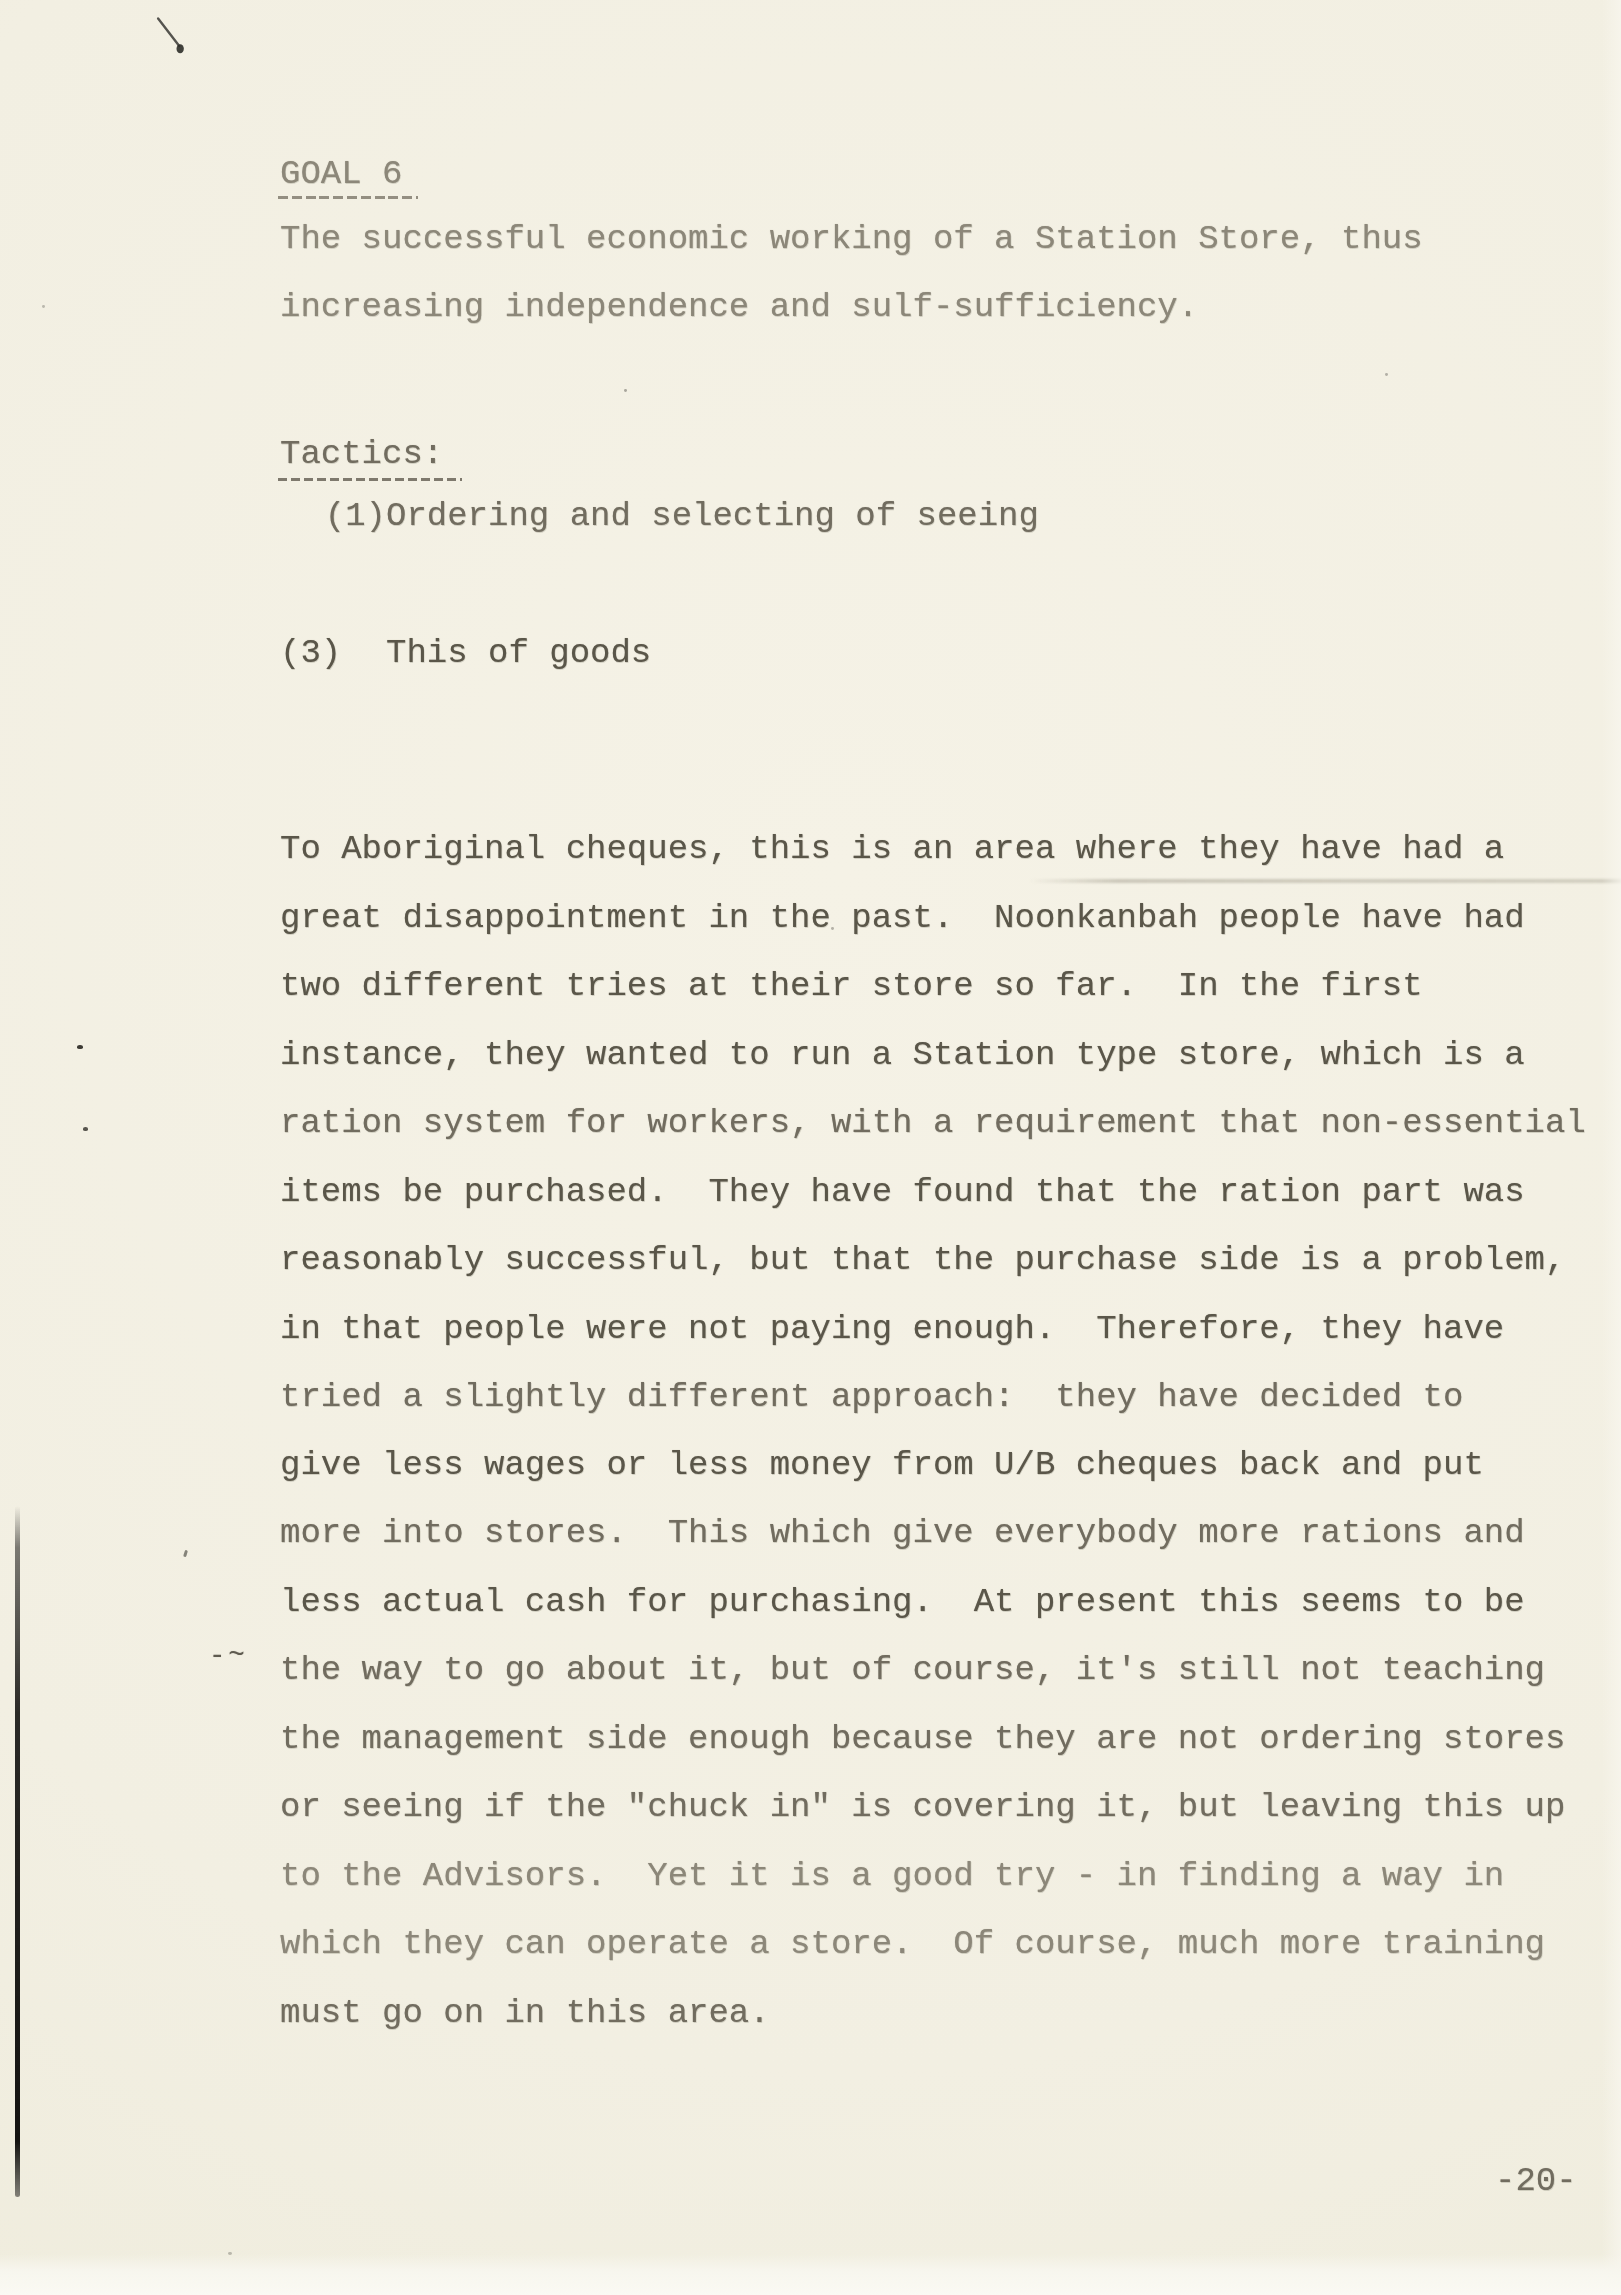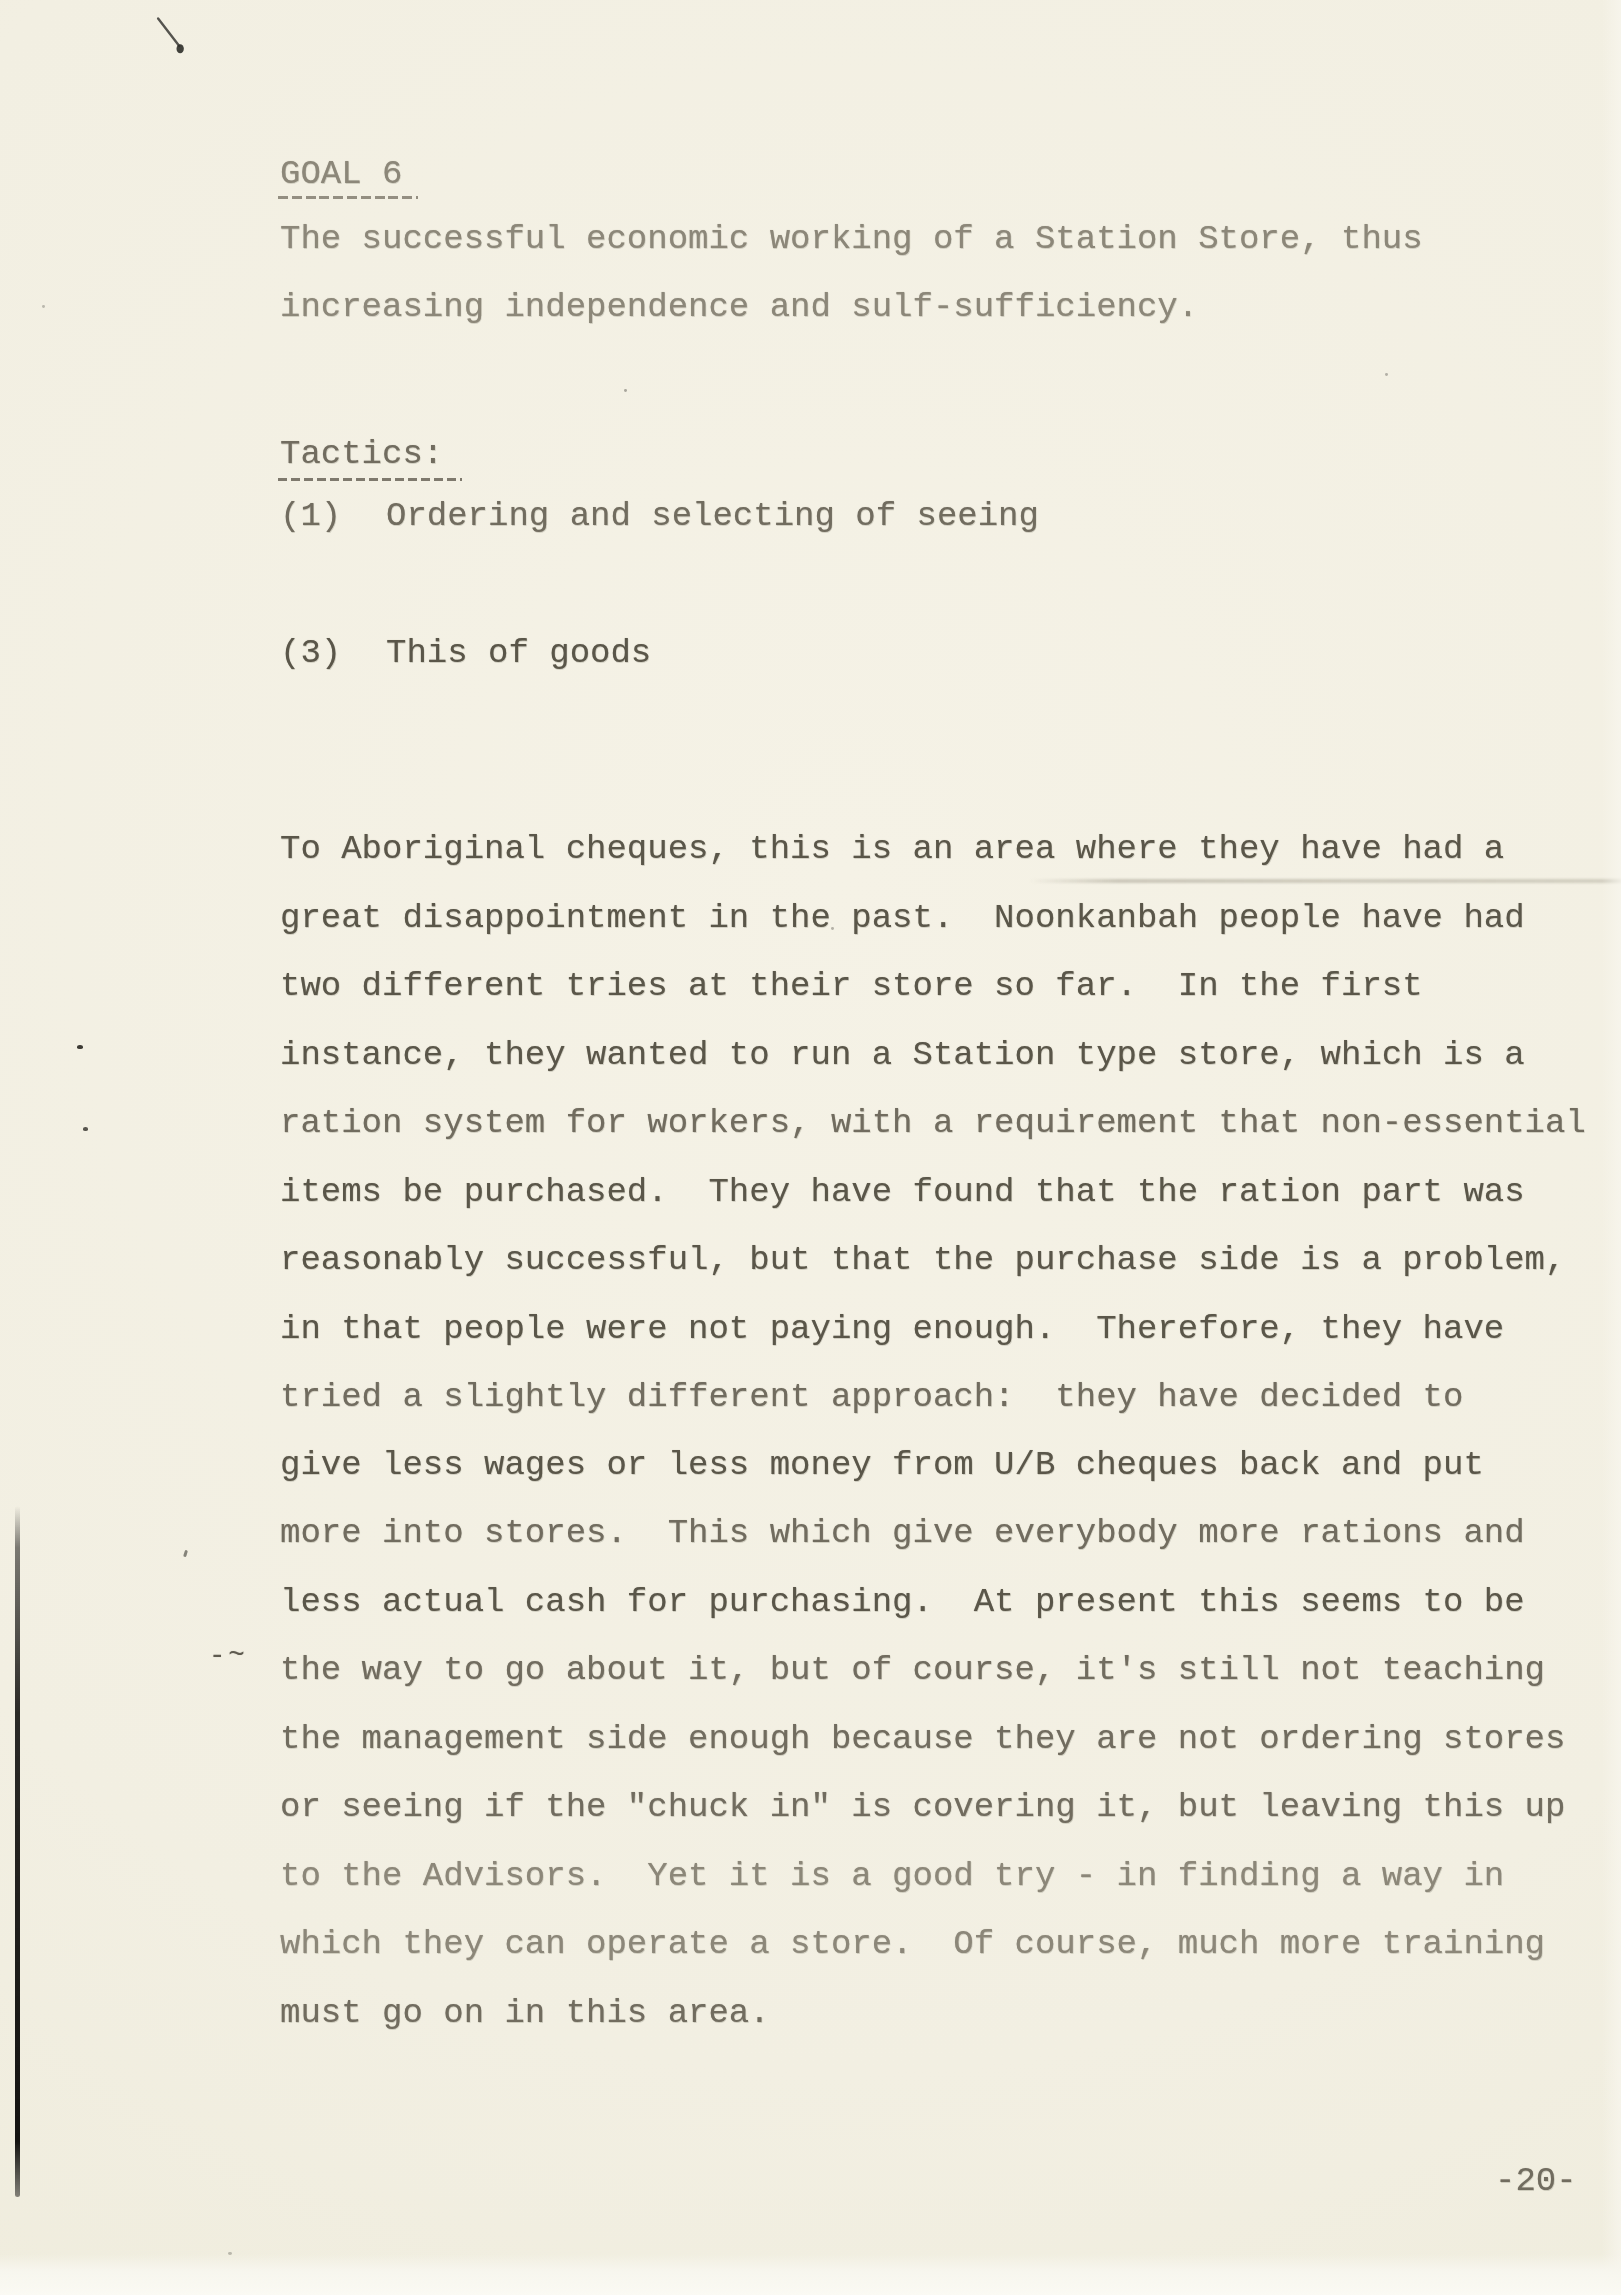--- a/index.html
+++ b/index.html
@@ -22,21 +22,21 @@
   }
   .typewriter{position:absolute;left:0;top:0;width:100%;height:100%;filter:blur(0.3px);}
   .tline{
     position:absolute;left:280px;
     font-size:34px;line-height:40px;
     white-space:pre;
     letter-spacing:0;
     text-shadow:0 0 0.9px rgba(80,75,62,0.35), 0.6px 0.6px 0.5px rgba(80,75,62,0.18);
   }
   .ink-2{color:#8c8779;text-align:center;}
-  .ink-3{color:#716c5f;}
+  .ink-3{color:#716c5f;text-align:right;}
   .ink-4{color:#5a5649;}
   .underline-dashes{
     position:absolute;height:2.8px;
     filter:blur(0.4px);
   }
   .u-goal{background:repeating-linear-gradient(90deg, rgba(130,125,112,.85) 0 10px, rgba(130,125,112,0) 10px 13.8px);}
   .u-tactics{background:repeating-linear-gradient(90deg, rgba(105,100,88,.85) 0 9.2px, rgba(105,100,88,0) 9.2px 13px);}
   .tactic-num{display:inline-block;width:106px;}
   
   .scan-line{

